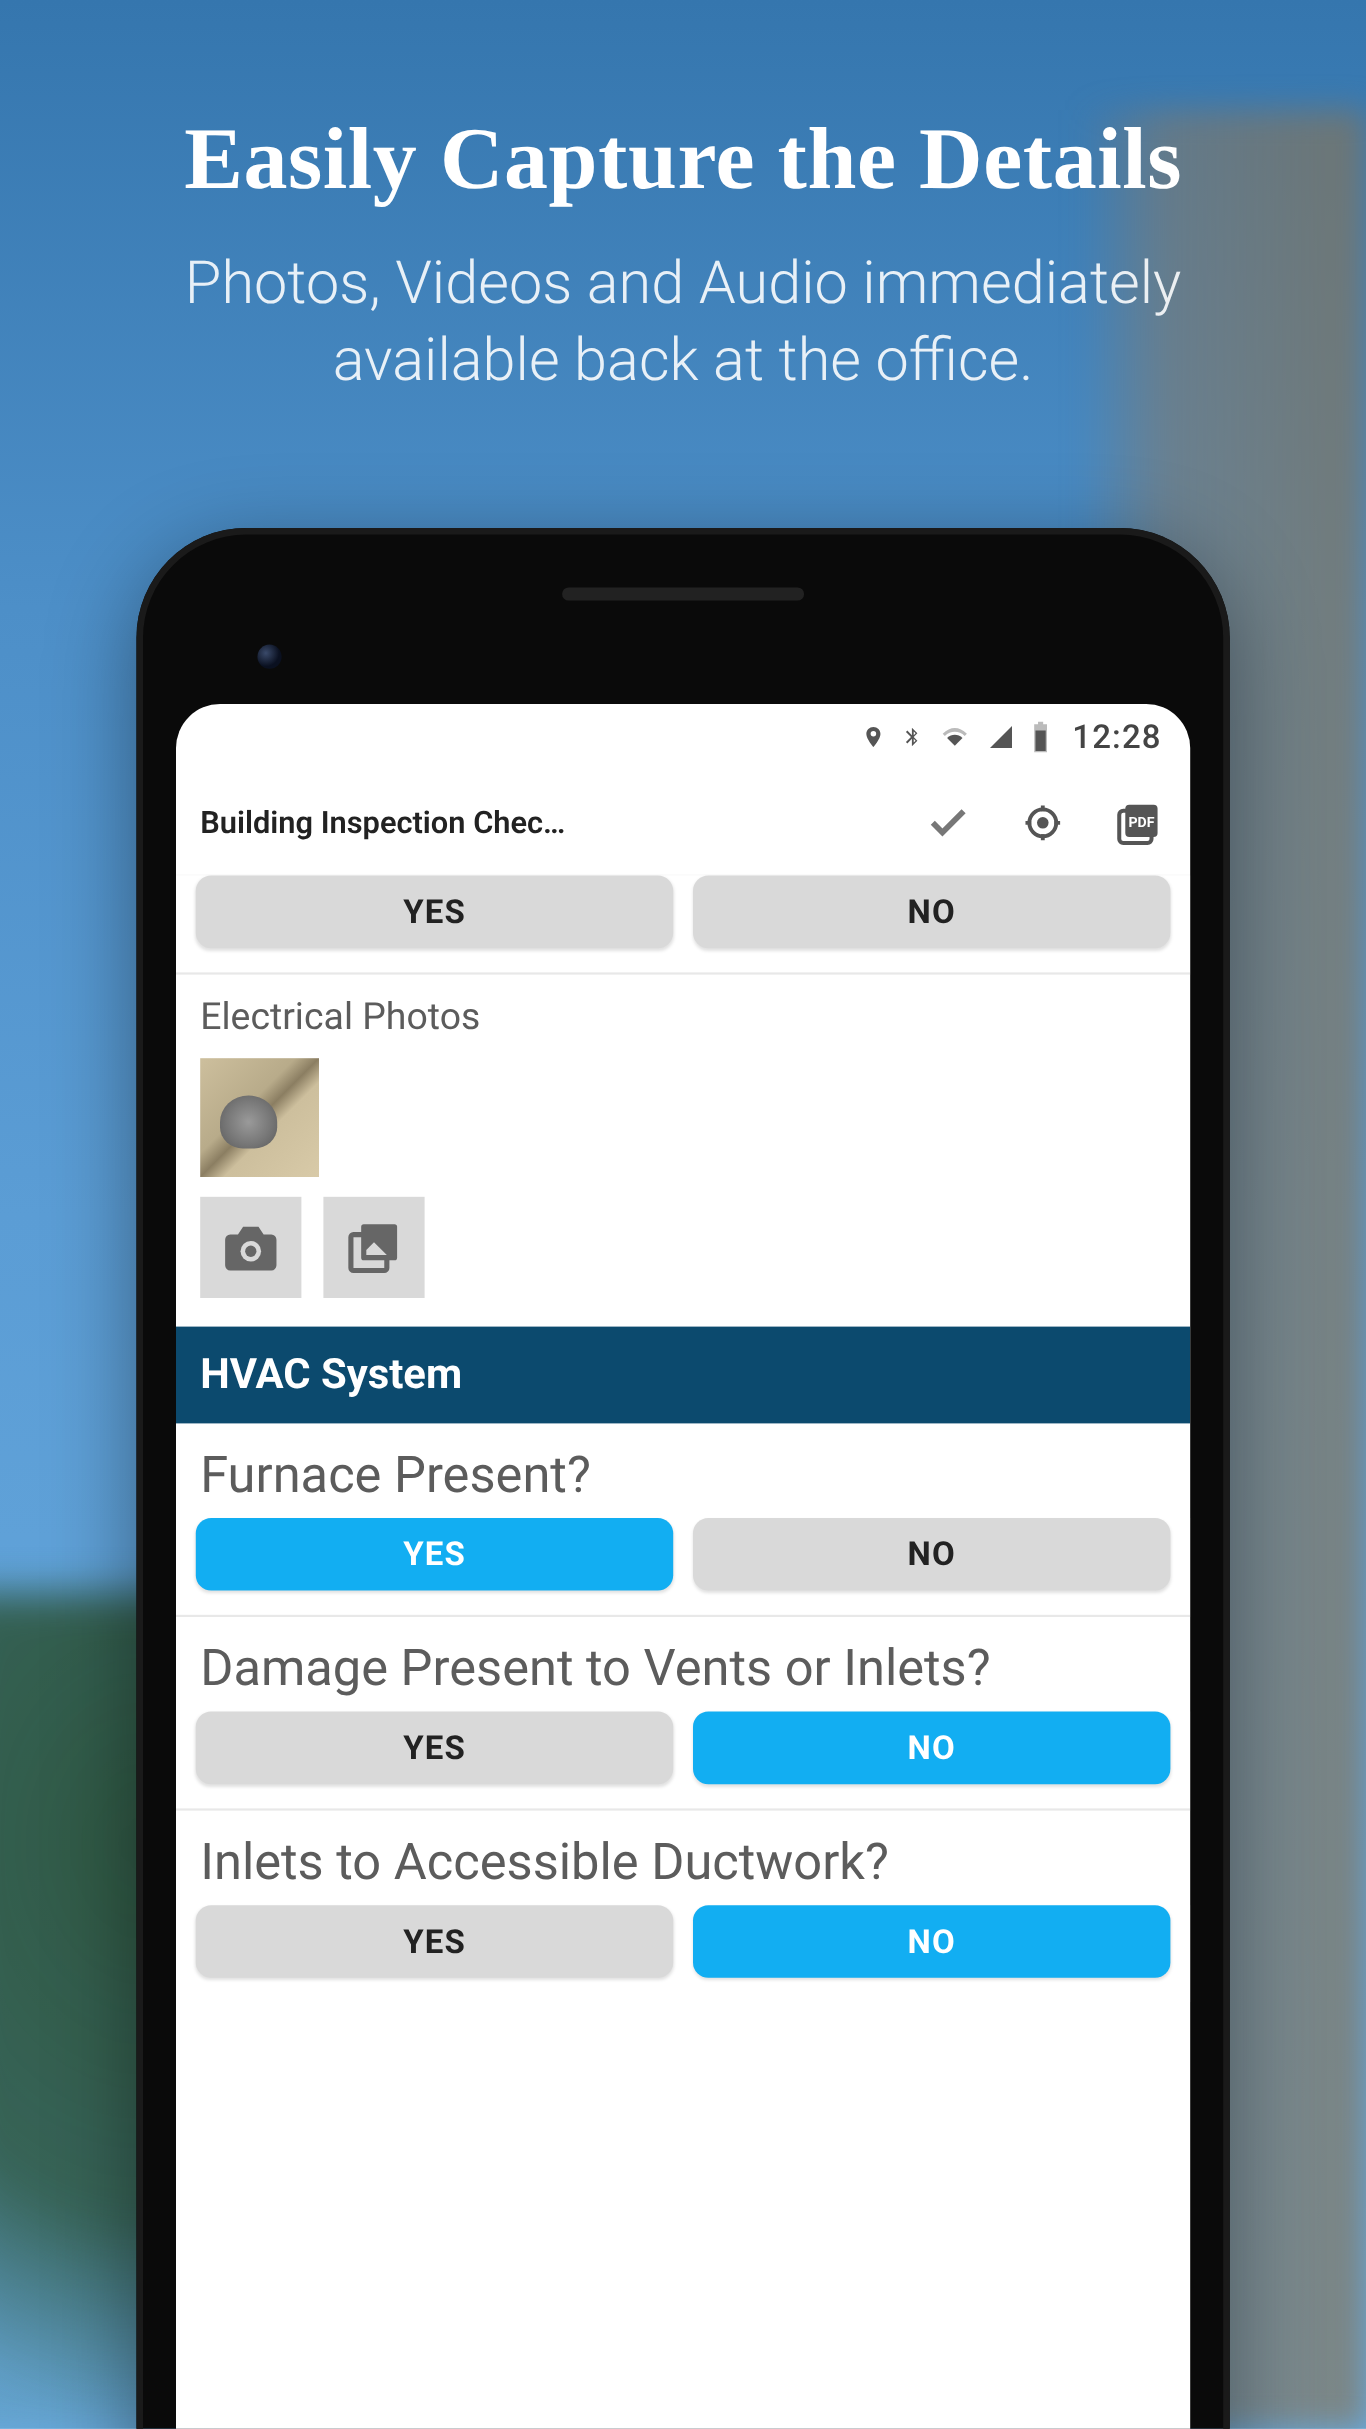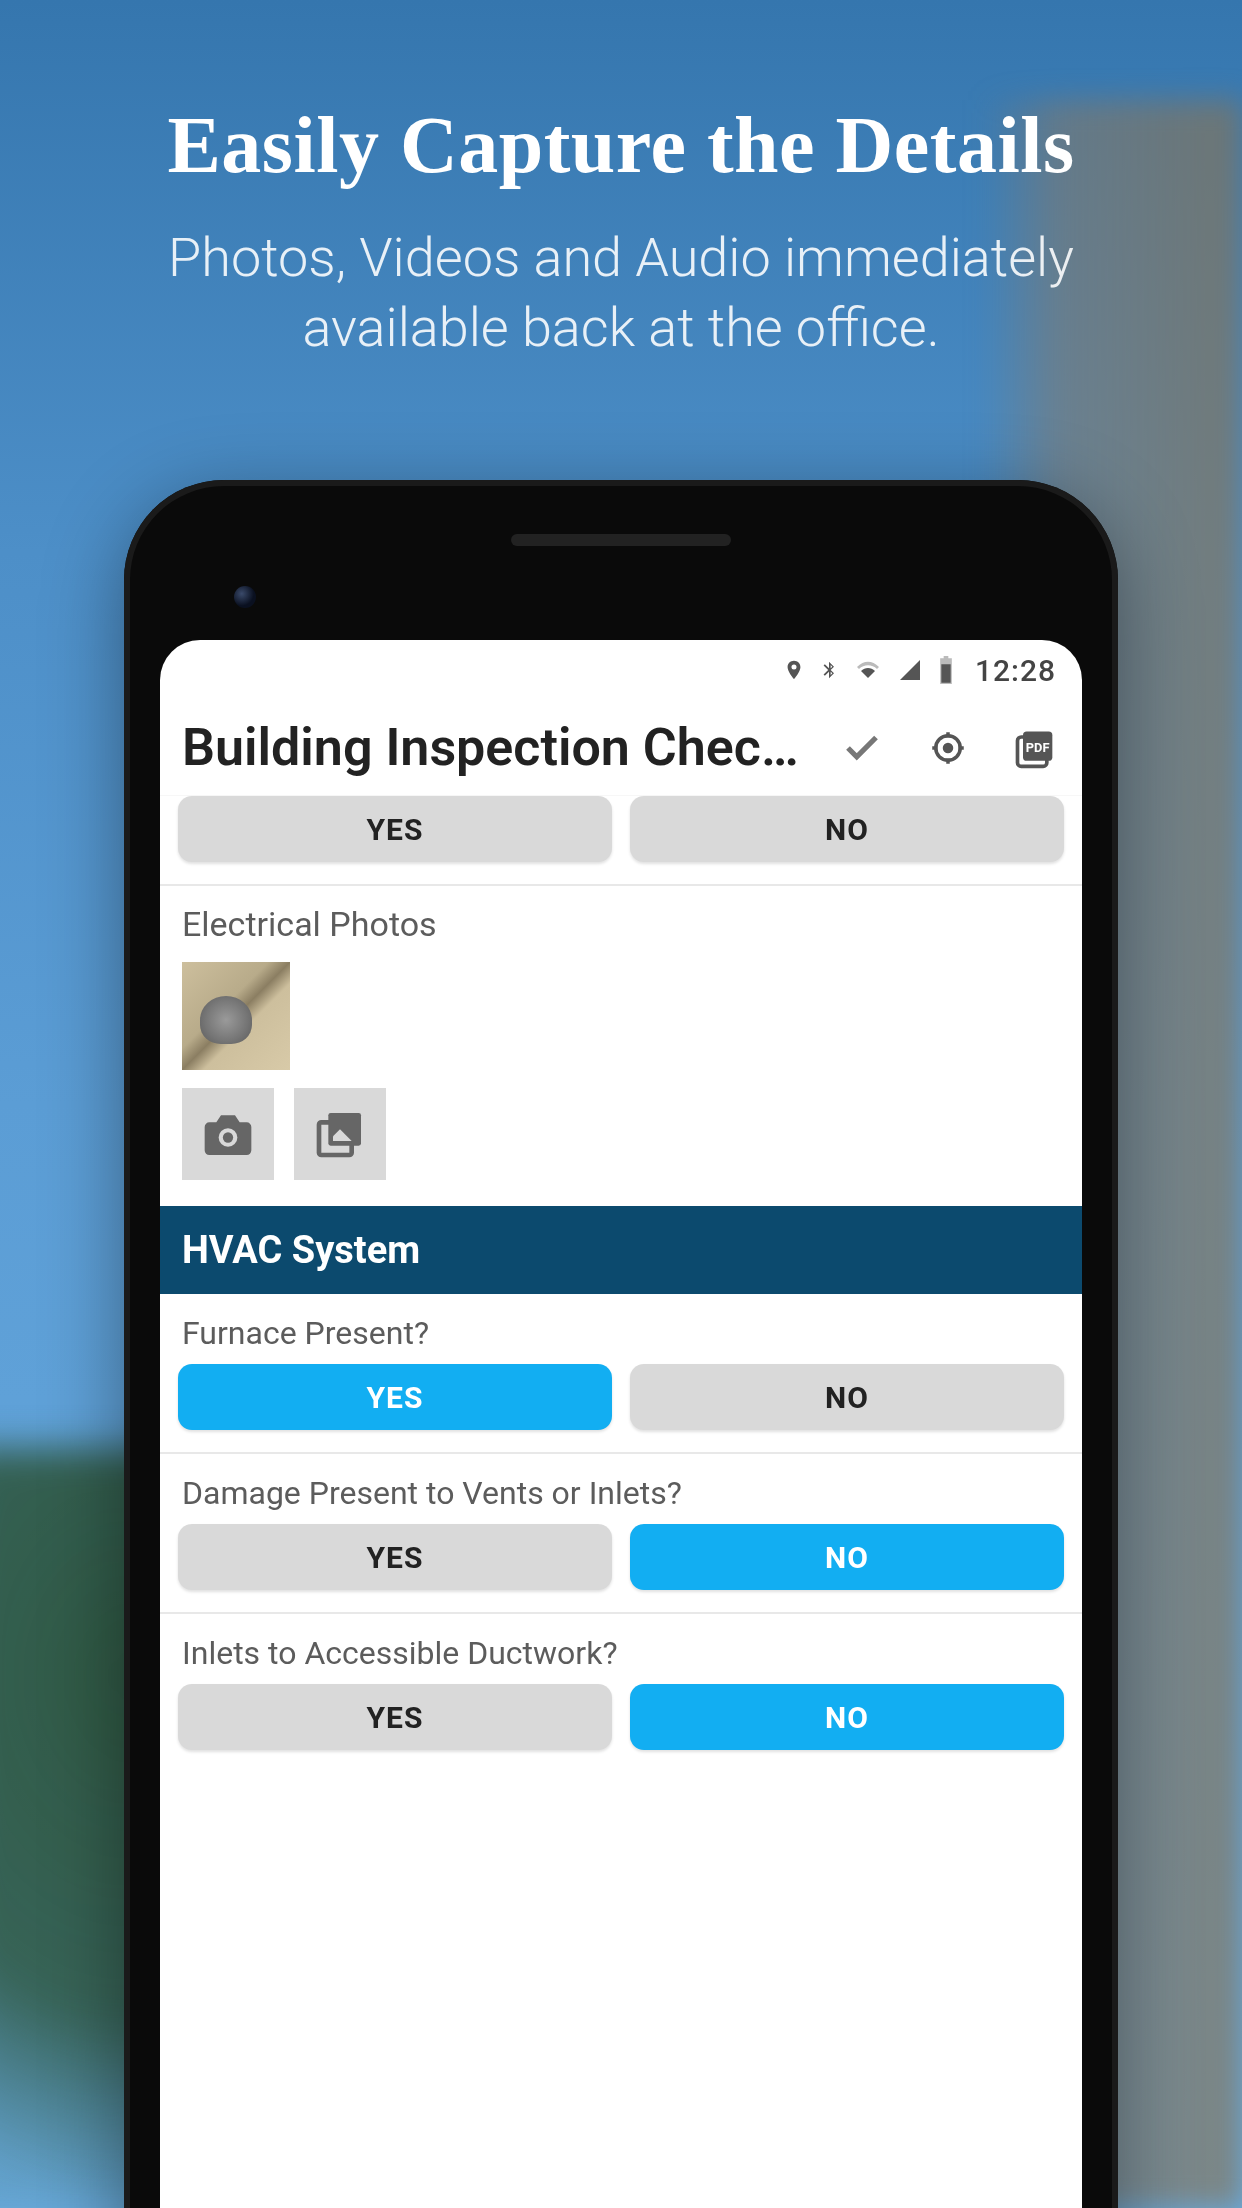--- a/index.html
+++ b/index.html
@@ -97,21 +97,21 @@
 
 .appbar {
   height: 96px;
   display: flex;
   align-items: center;
   padding: 0 18px 0 22px;
   border-bottom: 1px solid rgba(0,0,0,0.03);
 }
 .appbar-title {
   flex: 1;
-  font-size: 52px;
+  font-size: 28px;
   font-weight: 600;
   color: #222;
   white-space: nowrap;
   overflow: hidden;
 }
 .appbar-icons { display: flex; gap: 42px; align-items: center; padding-right: 8px; }
 .appbar-icons .icon { width: 44px; height: 44px; display: flex; align-items: center; justify-content: center; cursor: pointer; }
 
 .content { }
 
@@ -170,21 +170,21 @@
 }
 .section-header {
   background: #0c4a6e;
   color: #fff;
   font-size: 38px;
   font-weight: 700;
   padding: 22px 22px;
 }
 .question {
   padding: 20px 22px 12px 22px;
-  font-size: 32px;
+  font-size: 46px;
   color: #5c5c5c;
 }
 svg { display: block; }
 </style>
 </head>
 <body>
 
 <div class="bg"></div>
 <div class="trees"></div>
 

